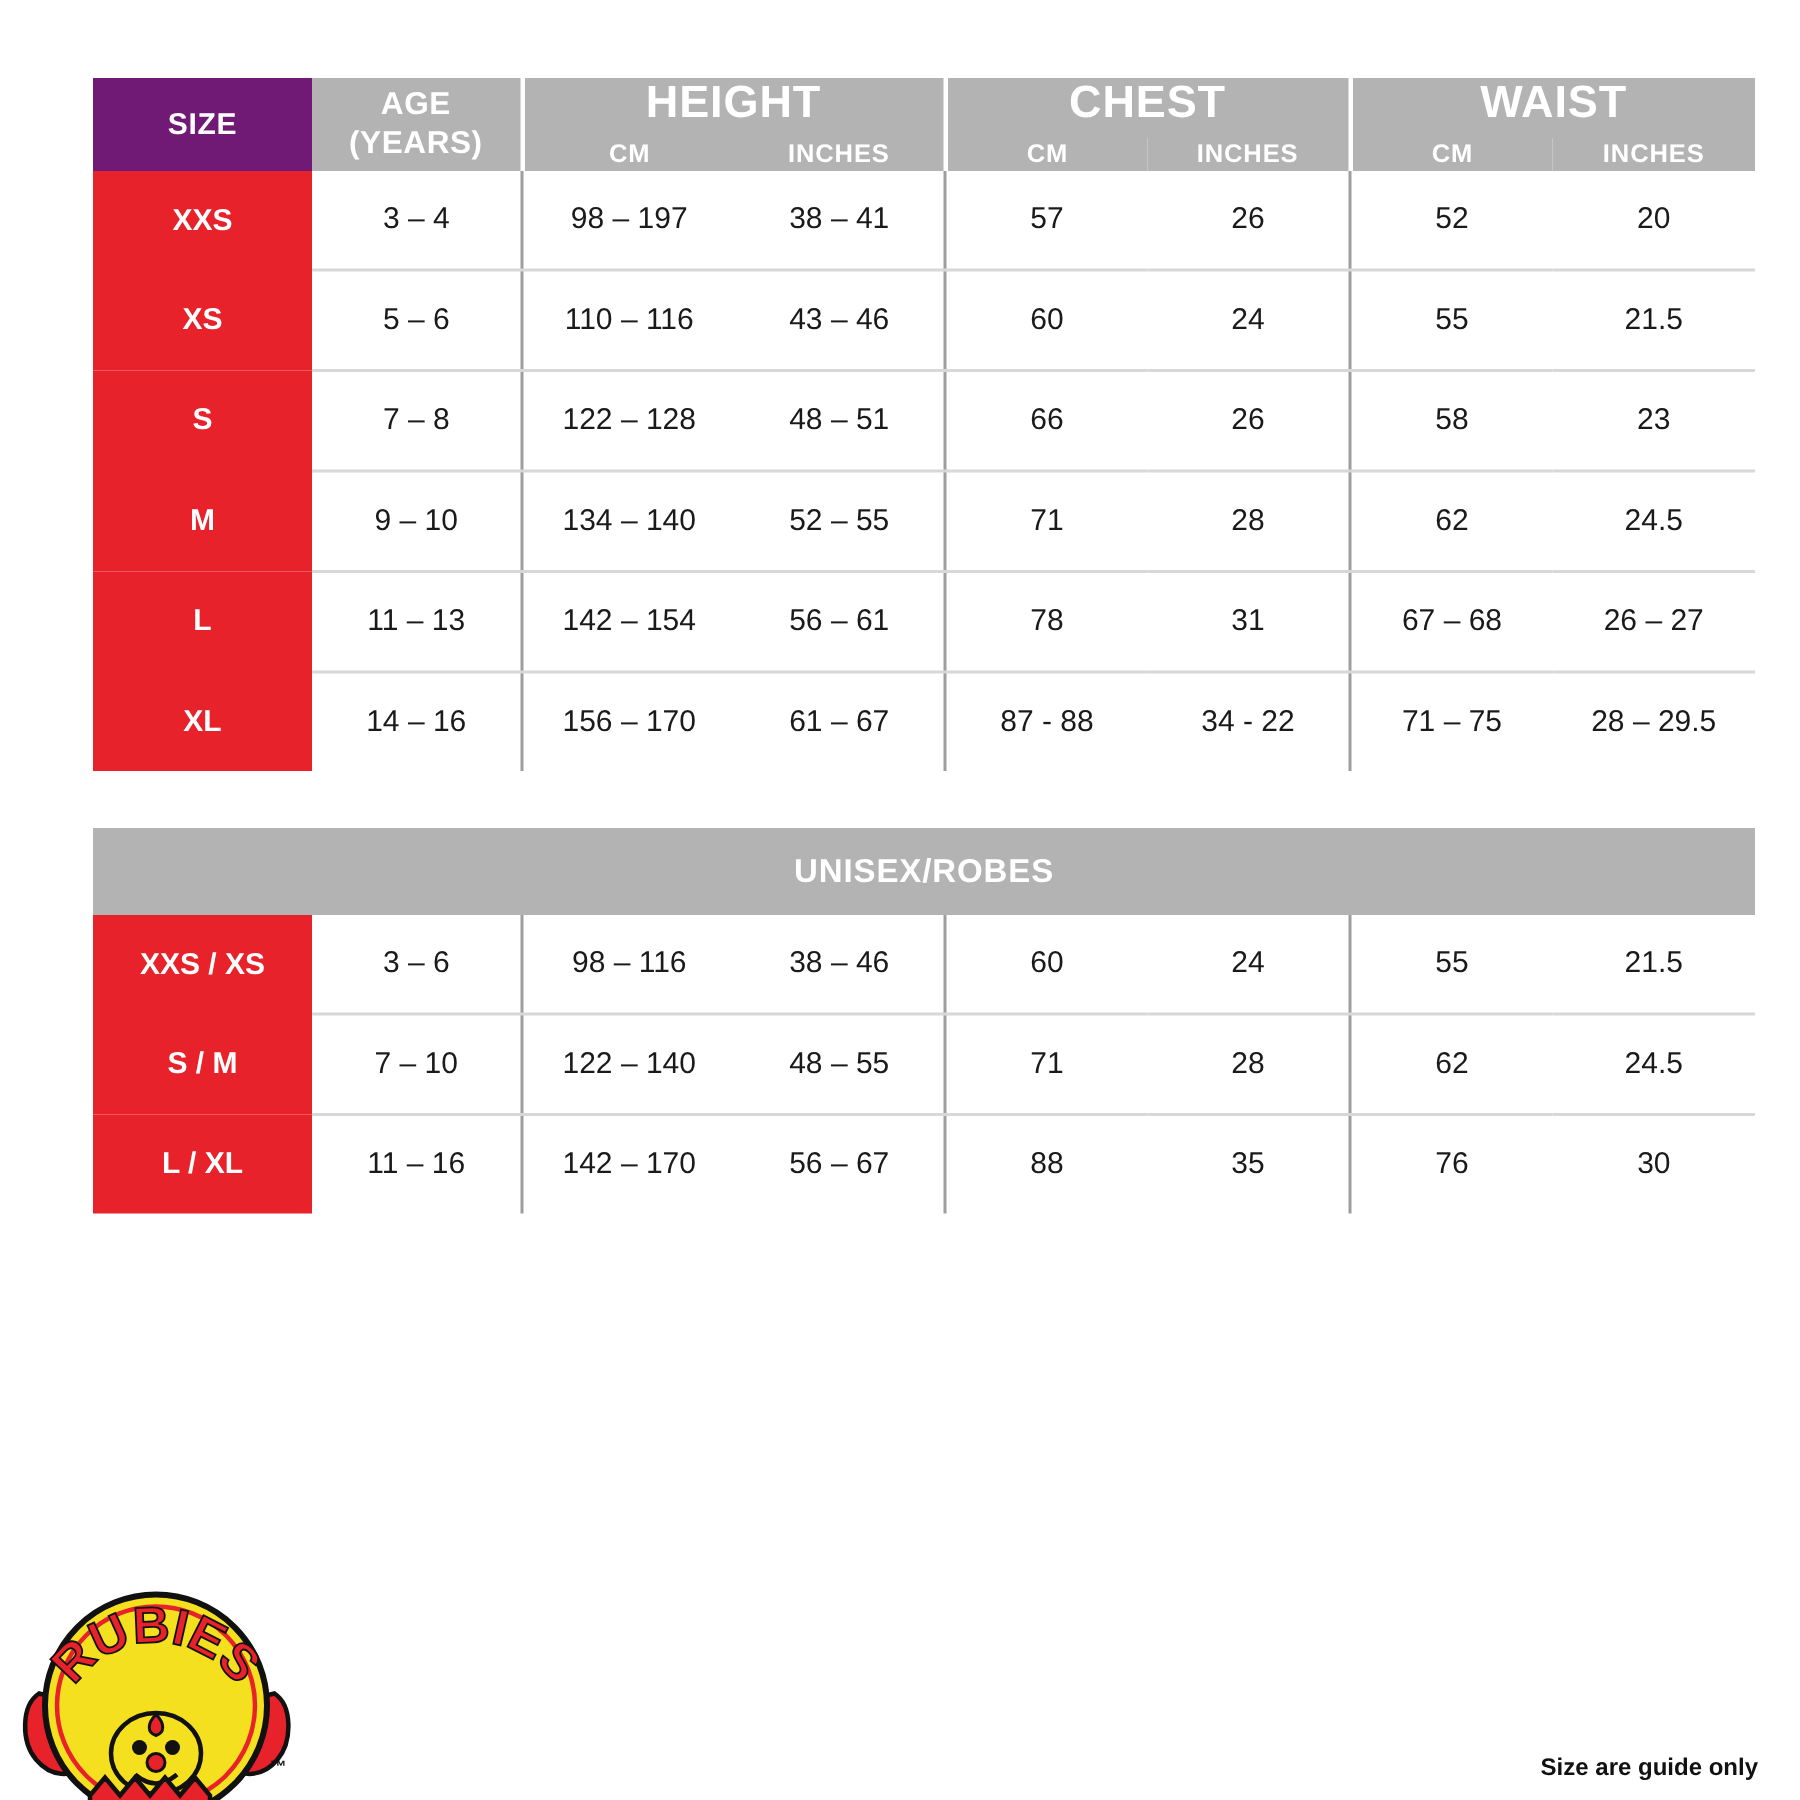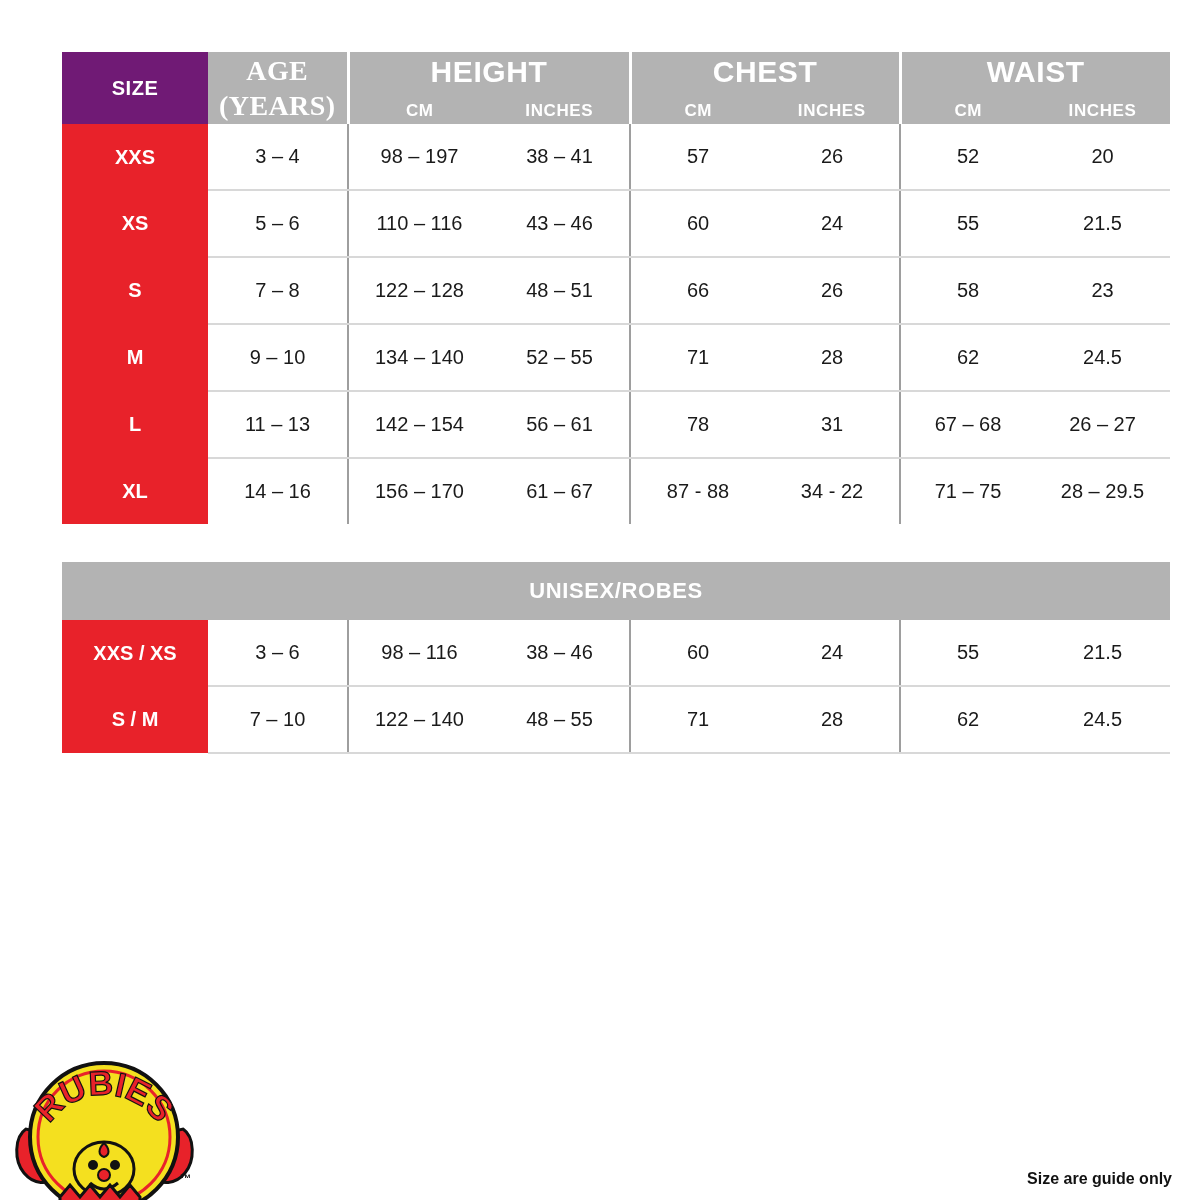--- a/index.html
+++ b/index.html
@@ -64,24 +64,23 @@
     font-size: 30px;
     letter-spacing: 0.6px;
     padding-top: 0;
     padding-bottom: 6px;
   }
   .hdr-grey.unit {
     font-size: 17px;
     letter-spacing: 0.6px;
   }
   .hdr-grey.age {
-    font-size: 28px;
+    font-size: 21px;
     line-height: 1.25;
     letter-spacing: 0.4px;
-    font-family: Liberation Serif, serif;
   }
 
   
   .vsep-left { border-left: 3px solid #ffffff; }
 
   
   td.size-cell {
     background: #e8222a;
     color: #ffffff;
     font-weight: bold;
@@ -284,20 +283,30 @@
         <tr>
           <td class="size-cell">S / M</td>
           <td class="data-cell vline">7 – 10</td>
           <td class="data-cell">122 – 140</td>
           <td class="data-cell vline">48 – 55</td>
           <td class="data-cell">71</td>
           <td class="data-cell vline">28</td>
           <td class="data-cell">62</td>
           <td class="data-cell">24.5</td>
         </tr>
+        <tr class="last-row">
+          <td class="size-cell">L / XL</td>
+          <td class="data-cell vline">11 – 16</td>
+          <td class="data-cell">142 – 170</td>
+          <td class="data-cell vline">56 – 67</td>
+          <td class="data-cell">88</td>
+          <td class="data-cell vline">35</td>
+          <td class="data-cell">76</td>
+          <td class="data-cell">30</td>
+        </tr>
       </tbody>
     </table>
   </div>
 
   <div class="footer">
 
     <div class="logo">
       <svg viewBox="0 0 185 165" width="185" height="165">
 
         <path d="M14 72 C2 80 2 104 12 116 C22 128 36 128 44 120 L40 78 Z" fill="#e8222a" stroke="#111" stroke-width="3"></path>

